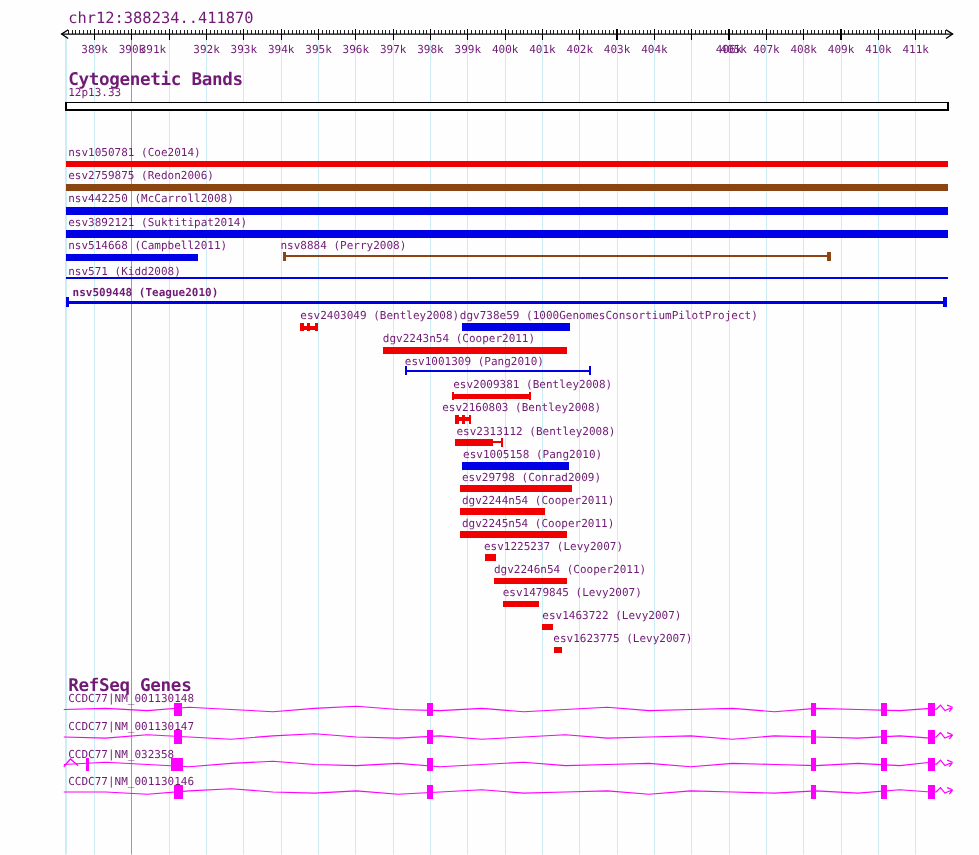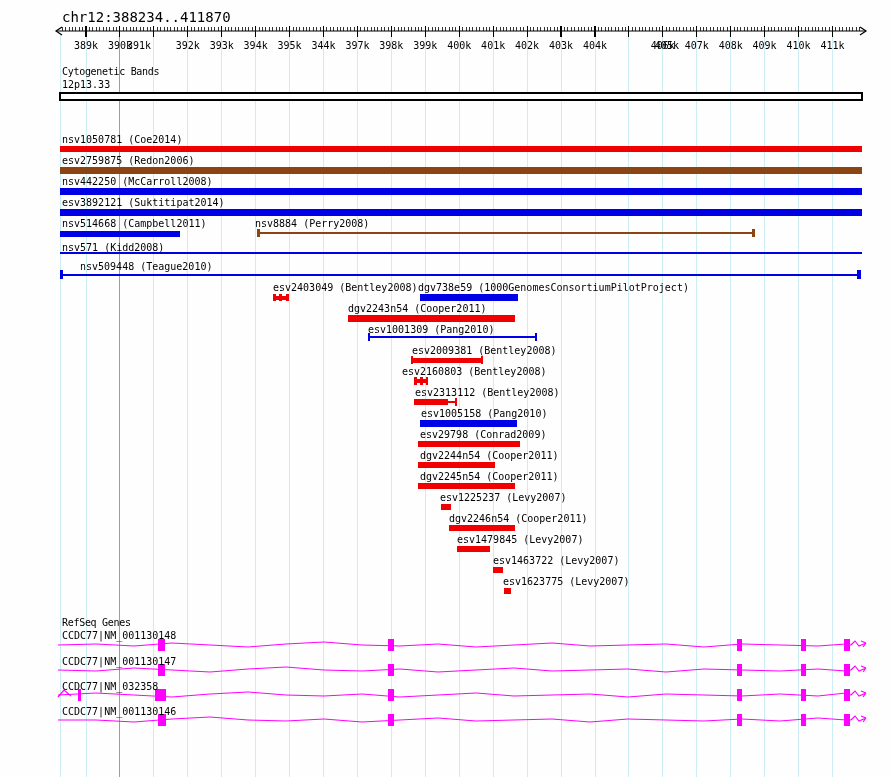--- a/index.html
+++ b/index.html
@@ -1,21 +1,21 @@
 <!DOCTYPE html>
 <html><head>
 <meta charset="utf-8">
 <style>
   html,body{margin:0;padding:0;background:#ffffff;}
   .stage{position:relative;width:890px;height:777px;background:#fdfefd;overflow:hidden;
          font-family:"DejaVu Sans Mono","Liberation Mono",monospace;}
   svg{position:absolute;left:0;top:0;}
   .lbl{position:absolute;font:10px/12px "DejaVu Sans Mono","Liberation Mono",monospace;
-       color:#000000;white-space:nowrap;}
-  .hdr{font-weight:normal;font-size:10px;line-height:13px;letter-spacing:-0.3px;}
+       color:#701a75;white-space:nowrap;}
+  .hdr{font-weight:bold;font-size:16px;line-height:13px;letter-spacing:-0.3px;}
   .title{font-size:14px;line-height:15px;}
   .tick{transform:translateX(-50%);}
 </style>
 </head>
 <body>
 
 <div class="stage">
   <svg id="gfx" width="890" height="777">
       <line x1="86.0" y1="33" x2="86.0" y2="777" stroke="#cdedf4" stroke-width="1" shape-rendering="crispEdges"></line>
       <line x1="119.9" y1="33" x2="119.9" y2="777" stroke="#58b5d6" stroke-width="1" shape-rendering="crispEdges"></line>
@@ -362,21 +362,21 @@
   <div class="lbl hdr" style="left:62px;top:616px">RefSeq Genes</div>
 
   <div id="labels">
       <div class="lbl tick" style="left: 85.9914px; top: 40px;">389k</div>
       <div class="lbl tick" style="left: 119.923px; top: 40px;">390k</div>
       <div class="lbl tick" style="left: 139px; top: 40px;">391k</div>
       <div class="lbl tick" style="left: 187.785px; top: 40px;">392k</div>
       <div class="lbl tick" style="left: 221.717px; top: 40px;">393k</div>
       <div class="lbl tick" style="left: 255.648px; top: 40px;">394k</div>
       <div class="lbl tick" style="left: 289.579px; top: 40px;">395k</div>
-      <div class="lbl tick" style="left: 323.51px; top: 40px;">344k</div>
+      <div class="lbl tick" style="left: 323.51px; top: 40px;">396k</div>
       <div class="lbl tick" style="left: 357.442px; top: 40px;">397k</div>
       <div class="lbl tick" style="left: 391.373px; top: 40px;">398k</div>
       <div class="lbl tick" style="left: 425.304px; top: 40px;">399k</div>
       <div class="lbl tick" style="left: 459.236px; top: 40px;">400k</div>
       <div class="lbl tick" style="left: 493.167px; top: 40px;">401k</div>
       <div class="lbl tick" style="left: 527.098px; top: 40px;">402k</div>
       <div class="lbl tick" style="left: 561.029px; top: 40px;">403k</div>
       <div class="lbl tick" style="left: 594.961px; top: 40px;">404k</div>
       <div class="lbl tick" style="left: 628.892px; top: 40px; margin-left: 38px;">405k</div>
       <div class="lbl tick" style="left: 662.823px; top: 40px;">406k</div>
@@ -385,21 +385,21 @@
       <div class="lbl tick" style="left: 764.617px; top: 40px;">409k</div>
       <div class="lbl tick" style="left: 798.548px; top: 40px;">410k</div>
       <div class="lbl tick" style="left: 832.48px; top: 40px;">411k</div>
       <div class="lbl" style="left: 62px; top: 134px;">nsv1050781 (Coe2014)</div>
       <div class="lbl" style="left: 62px; top: 155px;">esv2759875 (Redon2006)</div>
       <div class="lbl" style="left: 62px; top: 176px;">nsv442250 (McCarroll2008)</div>
       <div class="lbl" style="left: 62px; top: 197px;">esv3892121 (Suktitipat2014)</div>
       <div class="lbl" style="left: 62px; top: 218px;">nsv514668 (Campbell2011)</div>
       <div class="lbl" style="left: 255px; top: 218px;">nsv8884 (Perry2008)</div>
       <div class="lbl" style="left: 62px; top: 242px;">nsv571 (Kidd2008)</div>
-      <div class="lbl" style="left: 80px; top: 261px;">nsv509448 (Teague2010)</div>
+      <div class="lbl" style="left: 66px; top: 261px; font-weight: bold;">nsv509448 (Teague2010)</div>
       <div class="lbl" style="left: 273px; top: 282px;">esv2403049 (Bentley2008)</div>
       <div class="lbl" style="left: 418px; top: 282px;">dgv738e59 (1000GenomesConsortiumPilotProject)</div>
       <div class="lbl" style="left: 348px; top: 303px;">dgv2243n54 (Cooper2011)</div>
       <div class="lbl" style="left: 368px; top: 324px;">esv1001309 (Pang2010)</div>
       <div class="lbl" style="left: 412px; top: 345px;">esv2009381 (Bentley2008)</div>
       <div class="lbl" style="left: 402px; top: 366px;">esv2160803 (Bentley2008)</div>
       <div class="lbl" style="left: 415px; top: 387px;">esv2313112 (Bentley2008)</div>
       <div class="lbl" style="left: 421px; top: 408px;">esv1005158 (Pang2010)</div>
       <div class="lbl" style="left: 420px; top: 429px;">esv29798 (Conrad2009)</div>
       <div class="lbl" style="left: 420px; top: 450px;">dgv2244n54 (Cooper2011)</div>

